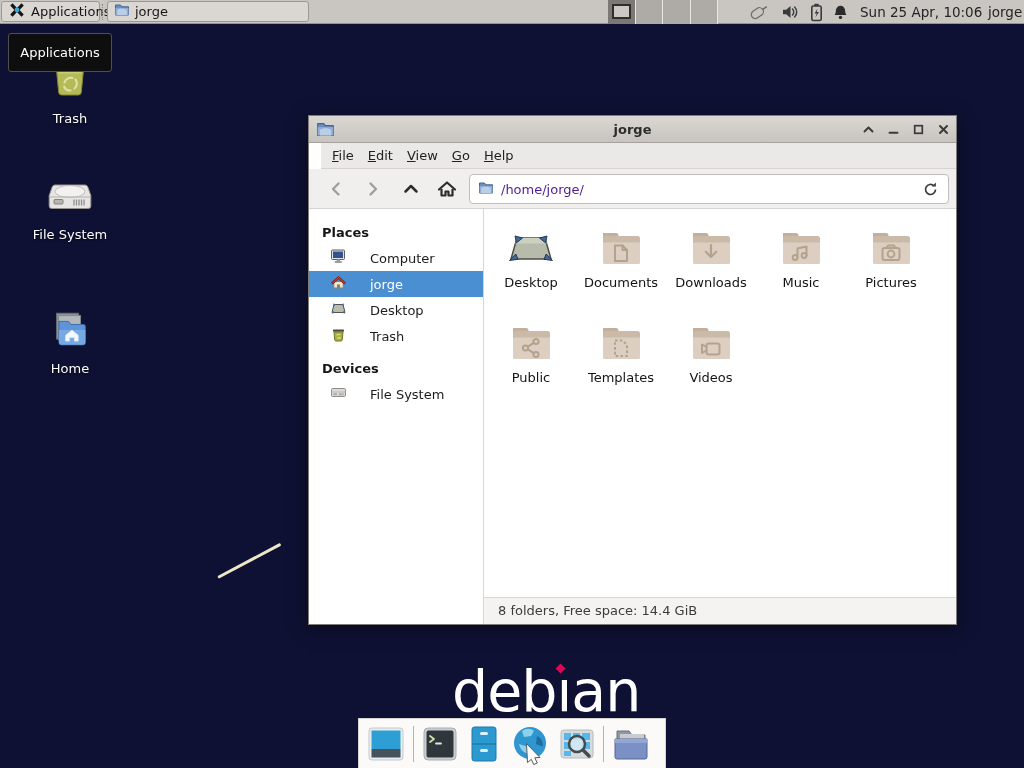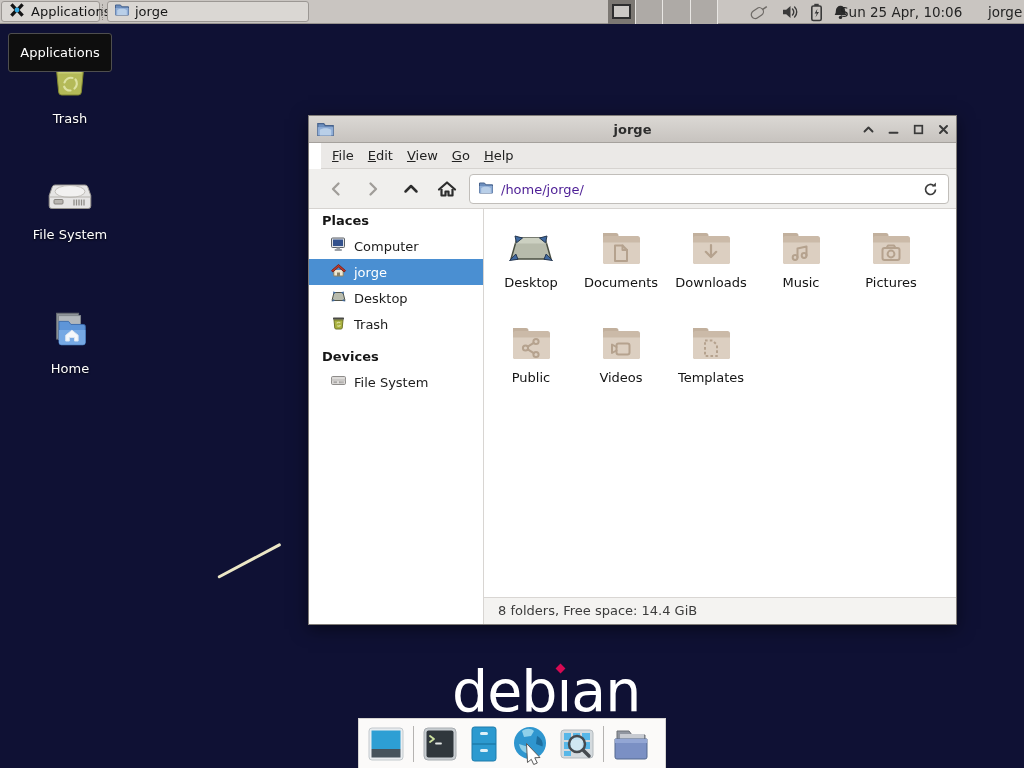--- a/index.html
+++ b/index.html
@@ -20,21 +20,21 @@
     border-radius:3px; color:#161616;
   }
   .apps-btn { left:1px; width:99px; }
   .panel-handle { position:absolute; left:102px; top:4px; width:3px; height:16px; border-left:1px dotted #8f8c88; }
   .task-btn { left:107px; width:202px; }
   .pager { position:absolute; left:608px; top:0; width:110px; height:24px; display:flex; }
   .pager-cell { width:27.5px; height:24px; background:#aeaaa6; border-right:1px solid #e9e7e4; }
   .pager-cell.active { background:#7c7873; position:relative; }
   .pager-win { position:absolute; left:4px; top:4px; width:19px; height:15px; background:#ccc9c5; border:2px solid #2e2e2e; }
   .tray-icon { position:absolute; top:3px; width:22px; height:18px; display:flex; align-items:center; justify-content:center; }
-  .clock { position:absolute; left:840px; top:0; height:24px; line-height:24px; font-size:13.5px; color:#242424; }
+  .clock { position:absolute; left:860px; top:0; height:24px; line-height:24px; font-size:13.5px; color:#242424; }
   .panel-user { position:absolute; left:988px; top:0; height:24px; line-height:24px; font-size:13.5px; color:#242424; }
   
   .tooltip {
     position:absolute; left:8px; top:33px; width:104px; height:39px; z-index:50;
     background:#0e0e0e; border:1px solid #4e4e4e; border-radius:3px;
     color:#fff; display:flex; align-items:center; justify-content:center; font-size:13px;
   }
   
   .desk-icon { position:absolute; left:25px; width:90px; display:flex; flex-direction:column; align-items:center; z-index:5; }
   .desk-icon .lbl { margin-top:5px; color:#fff; font-size:13px; text-shadow:0 1px 2px rgba(0,0,0,.9); }
@@ -65,24 +65,24 @@
   .nav-btn { position:absolute; top:6px; width:28px; height:28px; display:flex; align-items:center; justify-content:center; border-radius:3px; }
   .nb-back { left:13px; } .nb-fwd { left:50px; } .nb-up { left:88px; } .nb-home { left:124px; }
   .path-entry {
     position:absolute; left:160px; top:5px; width:480px; height:30px; background:#fff;
     border:1px solid #c1beba; border-radius:4px; display:flex; align-items:center; padding:0 8px;
   }
   .path-text { margin-left:7px; color:#4c1d95; flex:1; }
   .reload-btn { width:20px; height:20px; display:flex; align-items:center; justify-content:center; }
   .win-body { flex:1; display:flex; min-height:0; }
   
-  .sidebar { width:175px; background:#fff; border-right:1px solid #d8d5d2; padding-top:4px; overflow:hidden; }
+  .sidebar { width:175px; background:#fff; border-right:1px solid #d8d5d2; padding-top:16px; overflow:hidden; }
   .side-header { font-weight:bold; color:#161616; padding:0 0 4px 13px; height:20px; line-height:16px; }
   .side-header.devices { margin-top:12px; }
-  .side-item { height:26px; display:flex; align-items:center; gap:7px; padding-left:21px; color:#1c1c1c; }
+  .side-item { height:26px; display:flex; align-items:center; gap:23px; padding-left:21px; color:#1c1c1c; }
   .side-item.selected { background:#4a8fd2; color:#fff; }
   
   .main-col { flex:1; display:flex; flex-direction:column; min-width:0; }
   .files { flex:1; background:#fff; display:flex; flex-wrap:wrap; align-content:flex-start; padding-left:2px; }
   .file-tile { width:90px; height:95px; display:flex; flex-direction:column; align-items:center; }
   .tile-icon { margin-top:15px; width:48px; height:48px; }
   .tile-label { margin-top:3px; font-size:13px; color:#141414; }
   .statusbar {
     flex:0 0 27px; background:#f4f3f1; border-top:1px solid #d9d6d3;
     line-height:26px; padding-left:14px; color:#3c3c3c; font-size:13px;
@@ -444,39 +444,39 @@
             </span>
             <span class="tile-label">Public</span>
           </div>
 
           <div class="file-tile">
             <span class="tile-icon">
               <svg width="48" height="48" viewBox="0 0 48 48">
                   <path d="M6 9 h13 a2.5 2.5 0 0 1 2.5 2.5 V14 H6 Z" fill="#c2b09d"></path>
                   <rect x="6" y="12" width="37" height="28" rx="2.5" fill="#cbbaa8"></rect>
                   <path d="M6 18.5 h37 V37.5 a2.5 2.5 0 0 1 -2.5 2.5 H8.5 A2.5 2.5 0 0 1 6 37.5 Z" fill="#dccfc1"></path>
+                  <path d="M18 21.5 h7.5 l4.5 4.5 V37 H18 Z" fill="none" stroke="#b5a28e" stroke-width="2" stroke-dasharray="2.6 2.2" stroke-linejoin="round"></path>
+                </svg>
+            </span>
+            <span class="tile-label">Templates</span>
+          </div>
+
+          <div class="file-tile">
+            <span class="tile-icon">
+              <svg width="48" height="48" viewBox="0 0 48 48">
+                  <path d="M6 9 h13 a2.5 2.5 0 0 1 2.5 2.5 V14 H6 Z" fill="#c2b09d"></path>
+                  <rect x="6" y="12" width="37" height="28" rx="2.5" fill="#cbbaa8"></rect>
+                  <path d="M6 18.5 h37 V37.5 a2.5 2.5 0 0 1 -2.5 2.5 H8.5 A2.5 2.5 0 0 1 6 37.5 Z" fill="#dccfc1"></path>
                   <g fill="none" stroke="#b5a28e" stroke-width="2" stroke-linejoin="round" stroke-linecap="round">
                     <rect x="19.5" y="24.5" width="13" height="11" rx="2"></rect>
                     <path d="M19.5 28 L15 25.5 V34 L19.5 31.5"></path>
                   </g>
                 </svg>
             </span>
             <span class="tile-label">Videos</span>
-          </div>
-
-          <div class="file-tile">
-            <span class="tile-icon">
-              <svg width="48" height="48" viewBox="0 0 48 48">
-                  <path d="M6 9 h13 a2.5 2.5 0 0 1 2.5 2.5 V14 H6 Z" fill="#c2b09d"></path>
-                  <rect x="6" y="12" width="37" height="28" rx="2.5" fill="#cbbaa8"></rect>
-                  <path d="M6 18.5 h37 V37.5 a2.5 2.5 0 0 1 -2.5 2.5 H8.5 A2.5 2.5 0 0 1 6 37.5 Z" fill="#dccfc1"></path>
-                  <path d="M18 21.5 h7.5 l4.5 4.5 V37 H18 Z" fill="none" stroke="#b5a28e" stroke-width="2" stroke-dasharray="2.6 2.2" stroke-linejoin="round"></path>
-                </svg>
-            </span>
-            <span class="tile-label">Templates</span>
           </div>
 
         </div>
         <div class="statusbar">8 folders, Free space: 14.4 GiB</div>
       </div>
     </div>
   </div>
 
   <div class="brand">deb<span class="i-wrap">ı<span class="i-dot"></span></span>an</div>
 

